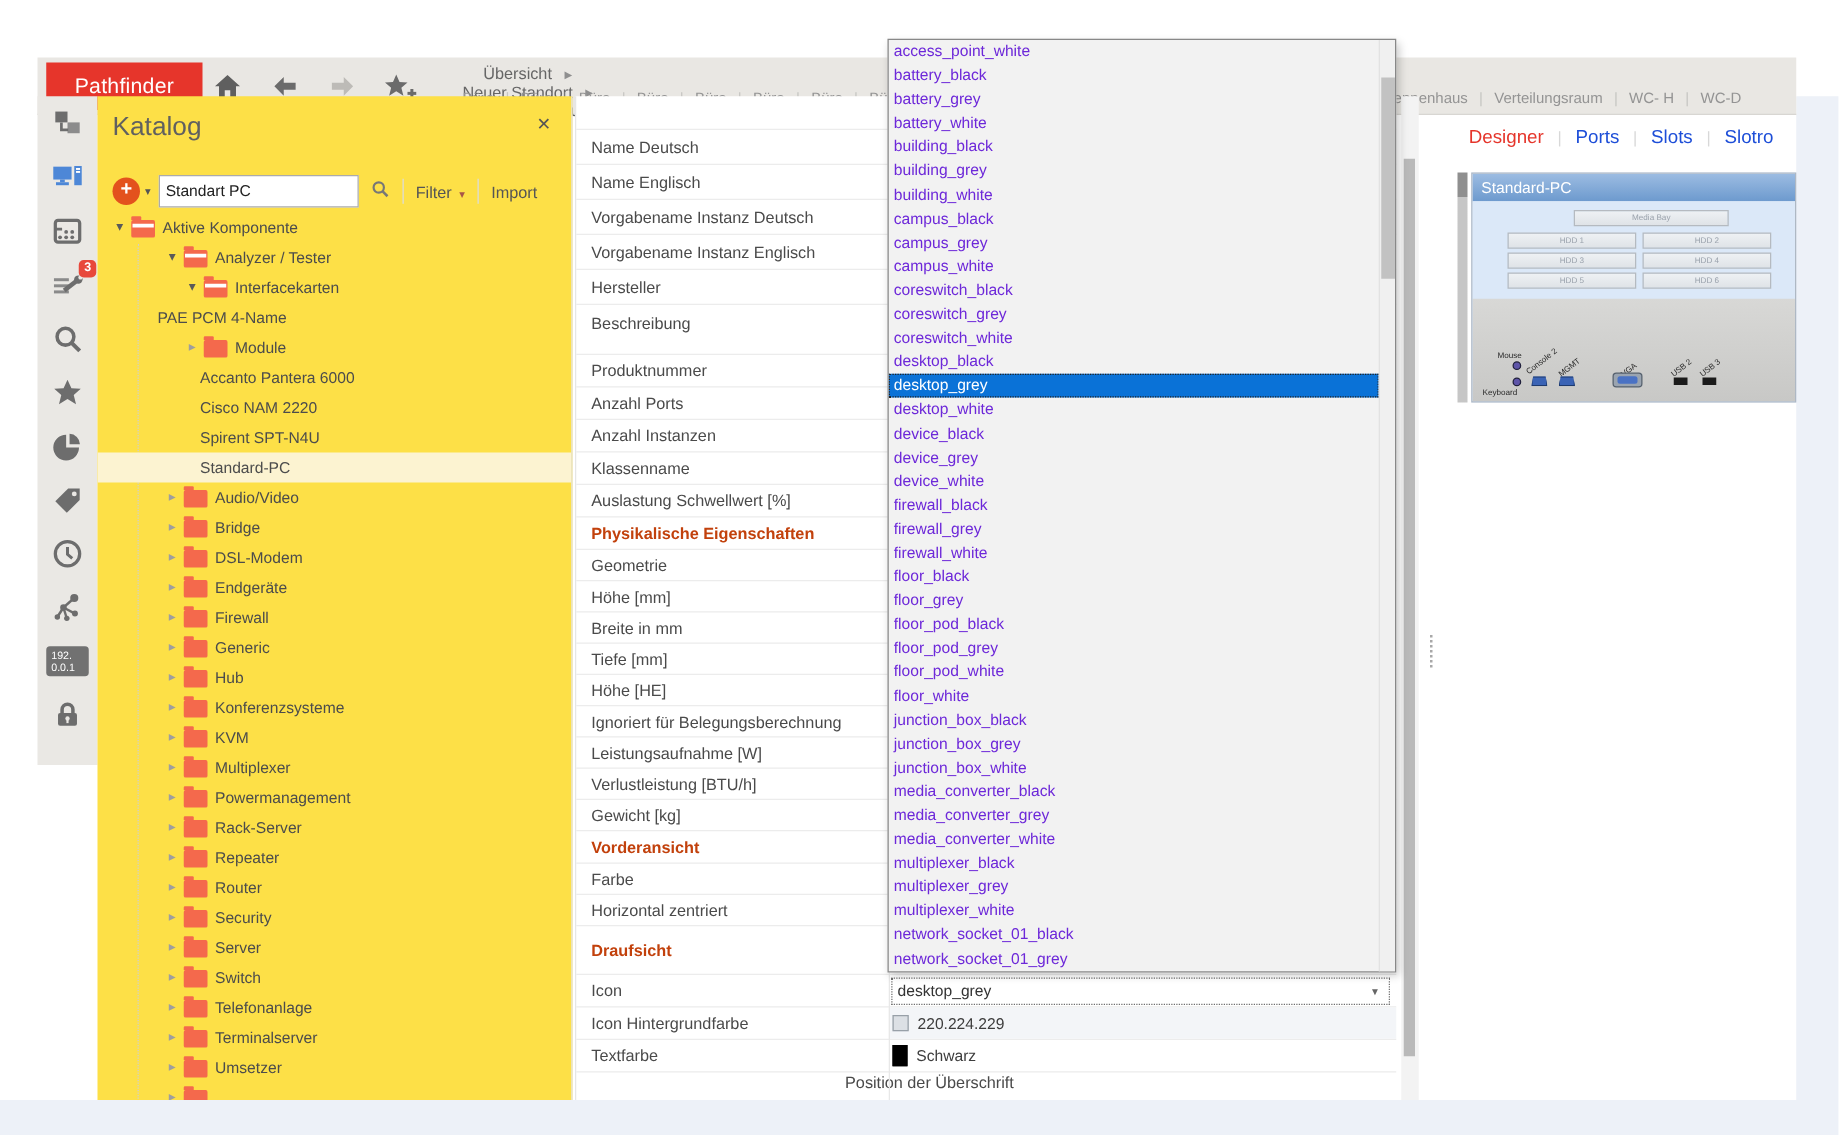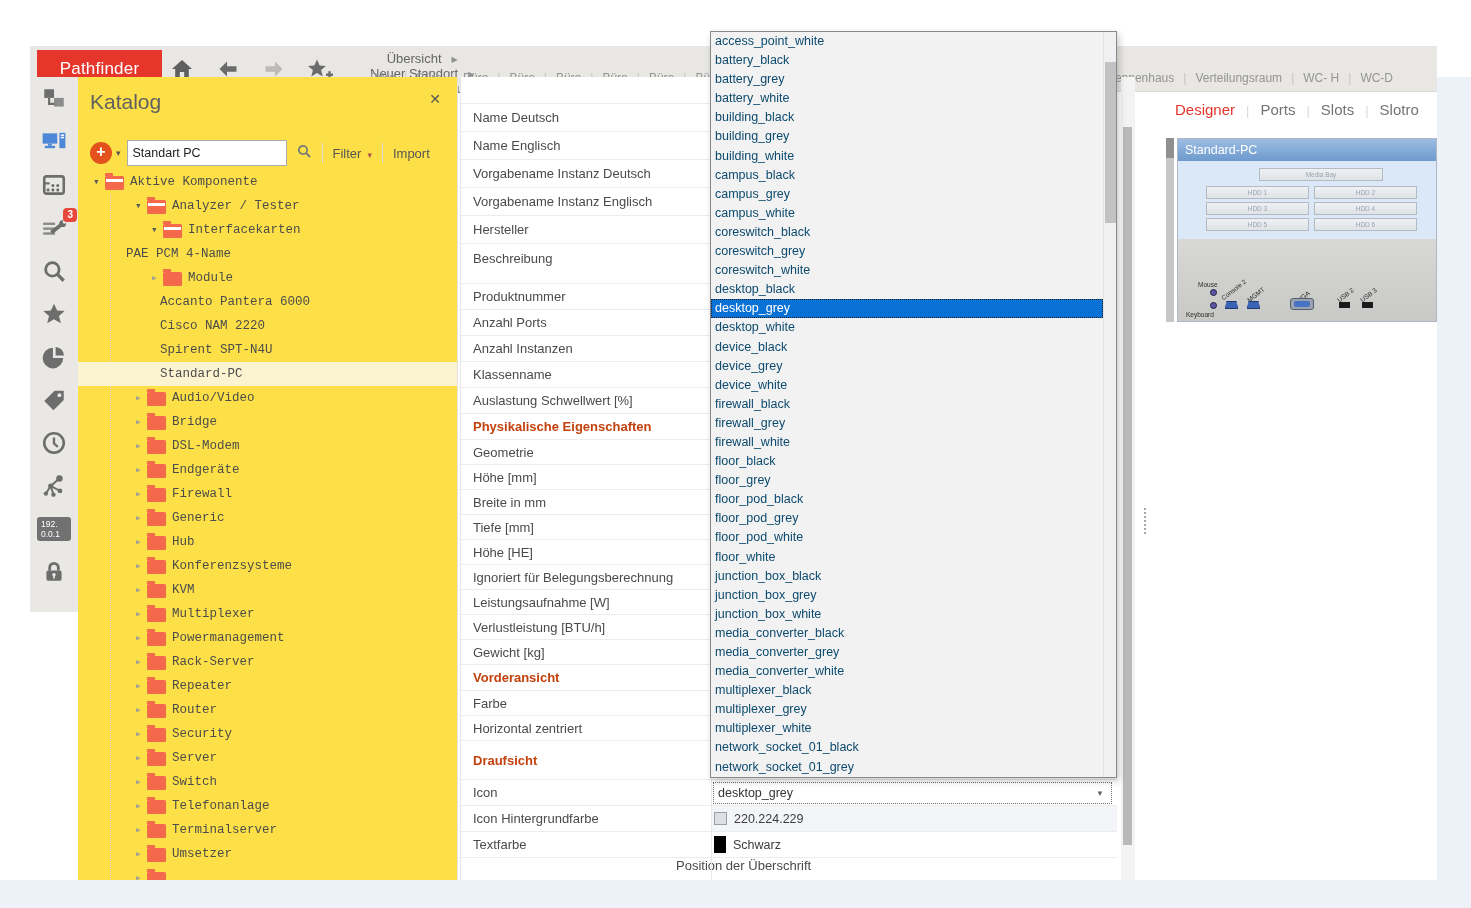--- a/index.html
+++ b/index.html
@@ -42,21 +42,21 @@
           line-height:20px;text-align:center;font-weight:bold;margin-left:12px;cursor:pointer;}
   .caret-sm{font-size:9px;color:#555;margin:0 6px 0 4px;}
   .searchbox{width:160px;height:26px;border:1px solid #ababab;background:#fff;font-size:12.5px;
              color:#222;padding:0 5px;font-family:inherit;}
   .tool-sep{width:1px;height:20px;background:#dcdcdc;margin:0 10px;}
   .tool-lbl{font-size:13px;color:#555;cursor:pointer;}
   .filter-caret{font-size:9px;color:#a85548;margin-left:6px;}
   .mag{margin-left:9px;cursor:pointer;}
 
   
-  .tree{position:absolute;left:0;top:93px;width:100%;font-family:Liberation Mono, monospace;}
+  .tree{position:absolute;left:0;top:93px;width:100%;}
   .tree-guide{position:absolute;left:32px;top:118px;bottom:-700px;height:690px;border-left:1px dotted #cfcfcf;}
   .trow{height:24px;display:flex;align-items:center;font-size:12.5px;color:#4c4c4c;cursor:pointer;position:relative;}
   .trow.lv0{padding-left:15px;} .trow.lv1{padding-left:57px;} .trow.lv2{padding-left:73px;}
   .trow.leaf.lv2{padding-left:82px;} .trow.leaf.lv3{padding-left:48px;}
   .trow .arr{width:12px;flex:none;font-size:11px;line-height:11px;}
   .trow.fo .arr::before{content:"▾";color:#5a5a5a;}
   .trow.fc .arr::before{content:"▸";color:#9e9e9e;}
   .fi{width:19px;height:14px;background:#f4694c;border-radius:1.5px;position:relative;margin-right:6px;flex:none;margin-top:1px;}
   .fi::before{content:"";position:absolute;top:-3px;left:0;width:8px;height:3px;background:#f4694c;border-radius:1px 1px 0 0;}
   .trow.fo .fi::after{content:"";position:absolute;top:3px;left:1px;right:1px;height:3px;background:#fff;}
@@ -86,29 +86,29 @@
 
   
   .fsb-track{position:absolute;left:1121px;top:77px;width:14px;height:803px;background:#f3f3f3;}
   .fsb-thumb{position:absolute;left:2px;top:50px;width:9px;height:718px;background:#b9b9b9;}
   .grip{position:absolute;left:1144px;top:508px;height:26px;width:0;border-left:2px dotted #a8a8a8;}
 
   
   .dropdown{position:absolute;left:710px;top:31px;width:407px;height:747px;background:#f2f2f2;
             border:1px solid #888;z-index:50;box-shadow:2px 3px 7px rgba(0,0,0,.22);}
   .ditems{position:absolute;left:0;top:0;right:13px;bottom:0;overflow:hidden;}
-  .ditem{height:19.1px;line-height:19.1px;font-size:12.5px;color:#0c4a6e;padding-left:4px;
+  .ditem{height:19.1px;line-height:19.1px;font-size:12.5px;color:#6d28d9;padding-left:4px;
          white-space:nowrap;cursor:pointer;}
   .ditem.selected{background:#0a72d7;color:#fff;outline:1px dotted #222;outline-offset:-1px;}
   .dsb-track{position:absolute;right:0;top:0;bottom:0;width:13px;background:#f0f0f0;border-left:1px solid #e2e2e2;}
   .dsb-thumb{position:absolute;left:1px;top:30px;width:11px;height:161px;background:#c2c2c2;}
 
   
   .rp-tabs{position:absolute;left:1175px;top:101px;width:262px;white-space:nowrap;overflow:hidden;font-size:15px;}
-  .rtab{color:#737373;cursor:pointer;}
+  .rtab{color:#1d4ed8;cursor:pointer;}
   .rtab.active{color:#e5352b;}
   .rtab:not(:last-child)::after{content:"|";color:#d8d8d8;margin:0 11px;font-size:13px;}
   .handlebar{position:absolute;left:1166px;top:138px;width:8px;height:184px;
              background:linear-gradient(#8f8f8f 0 20px,#c6c6c6 20px 100%);}
   .card{position:absolute;left:1177px;top:138px;width:260px;height:184px;border:1px solid #aeb8c4;
         background:#dbe8f8;overflow:hidden;}
   .card-title{height:22px;background:linear-gradient(#9cbce2,#6d9ace);color:#fff;font-size:12.5px;
               line-height:22px;padding-left:7px;}
   .card-body{position:relative;height:78px;background:#dbe8f8;}
   .slot{position:absolute;background:linear-gradient(#eef1f4,#dfe3e7);border:1px solid #b5bac0;

